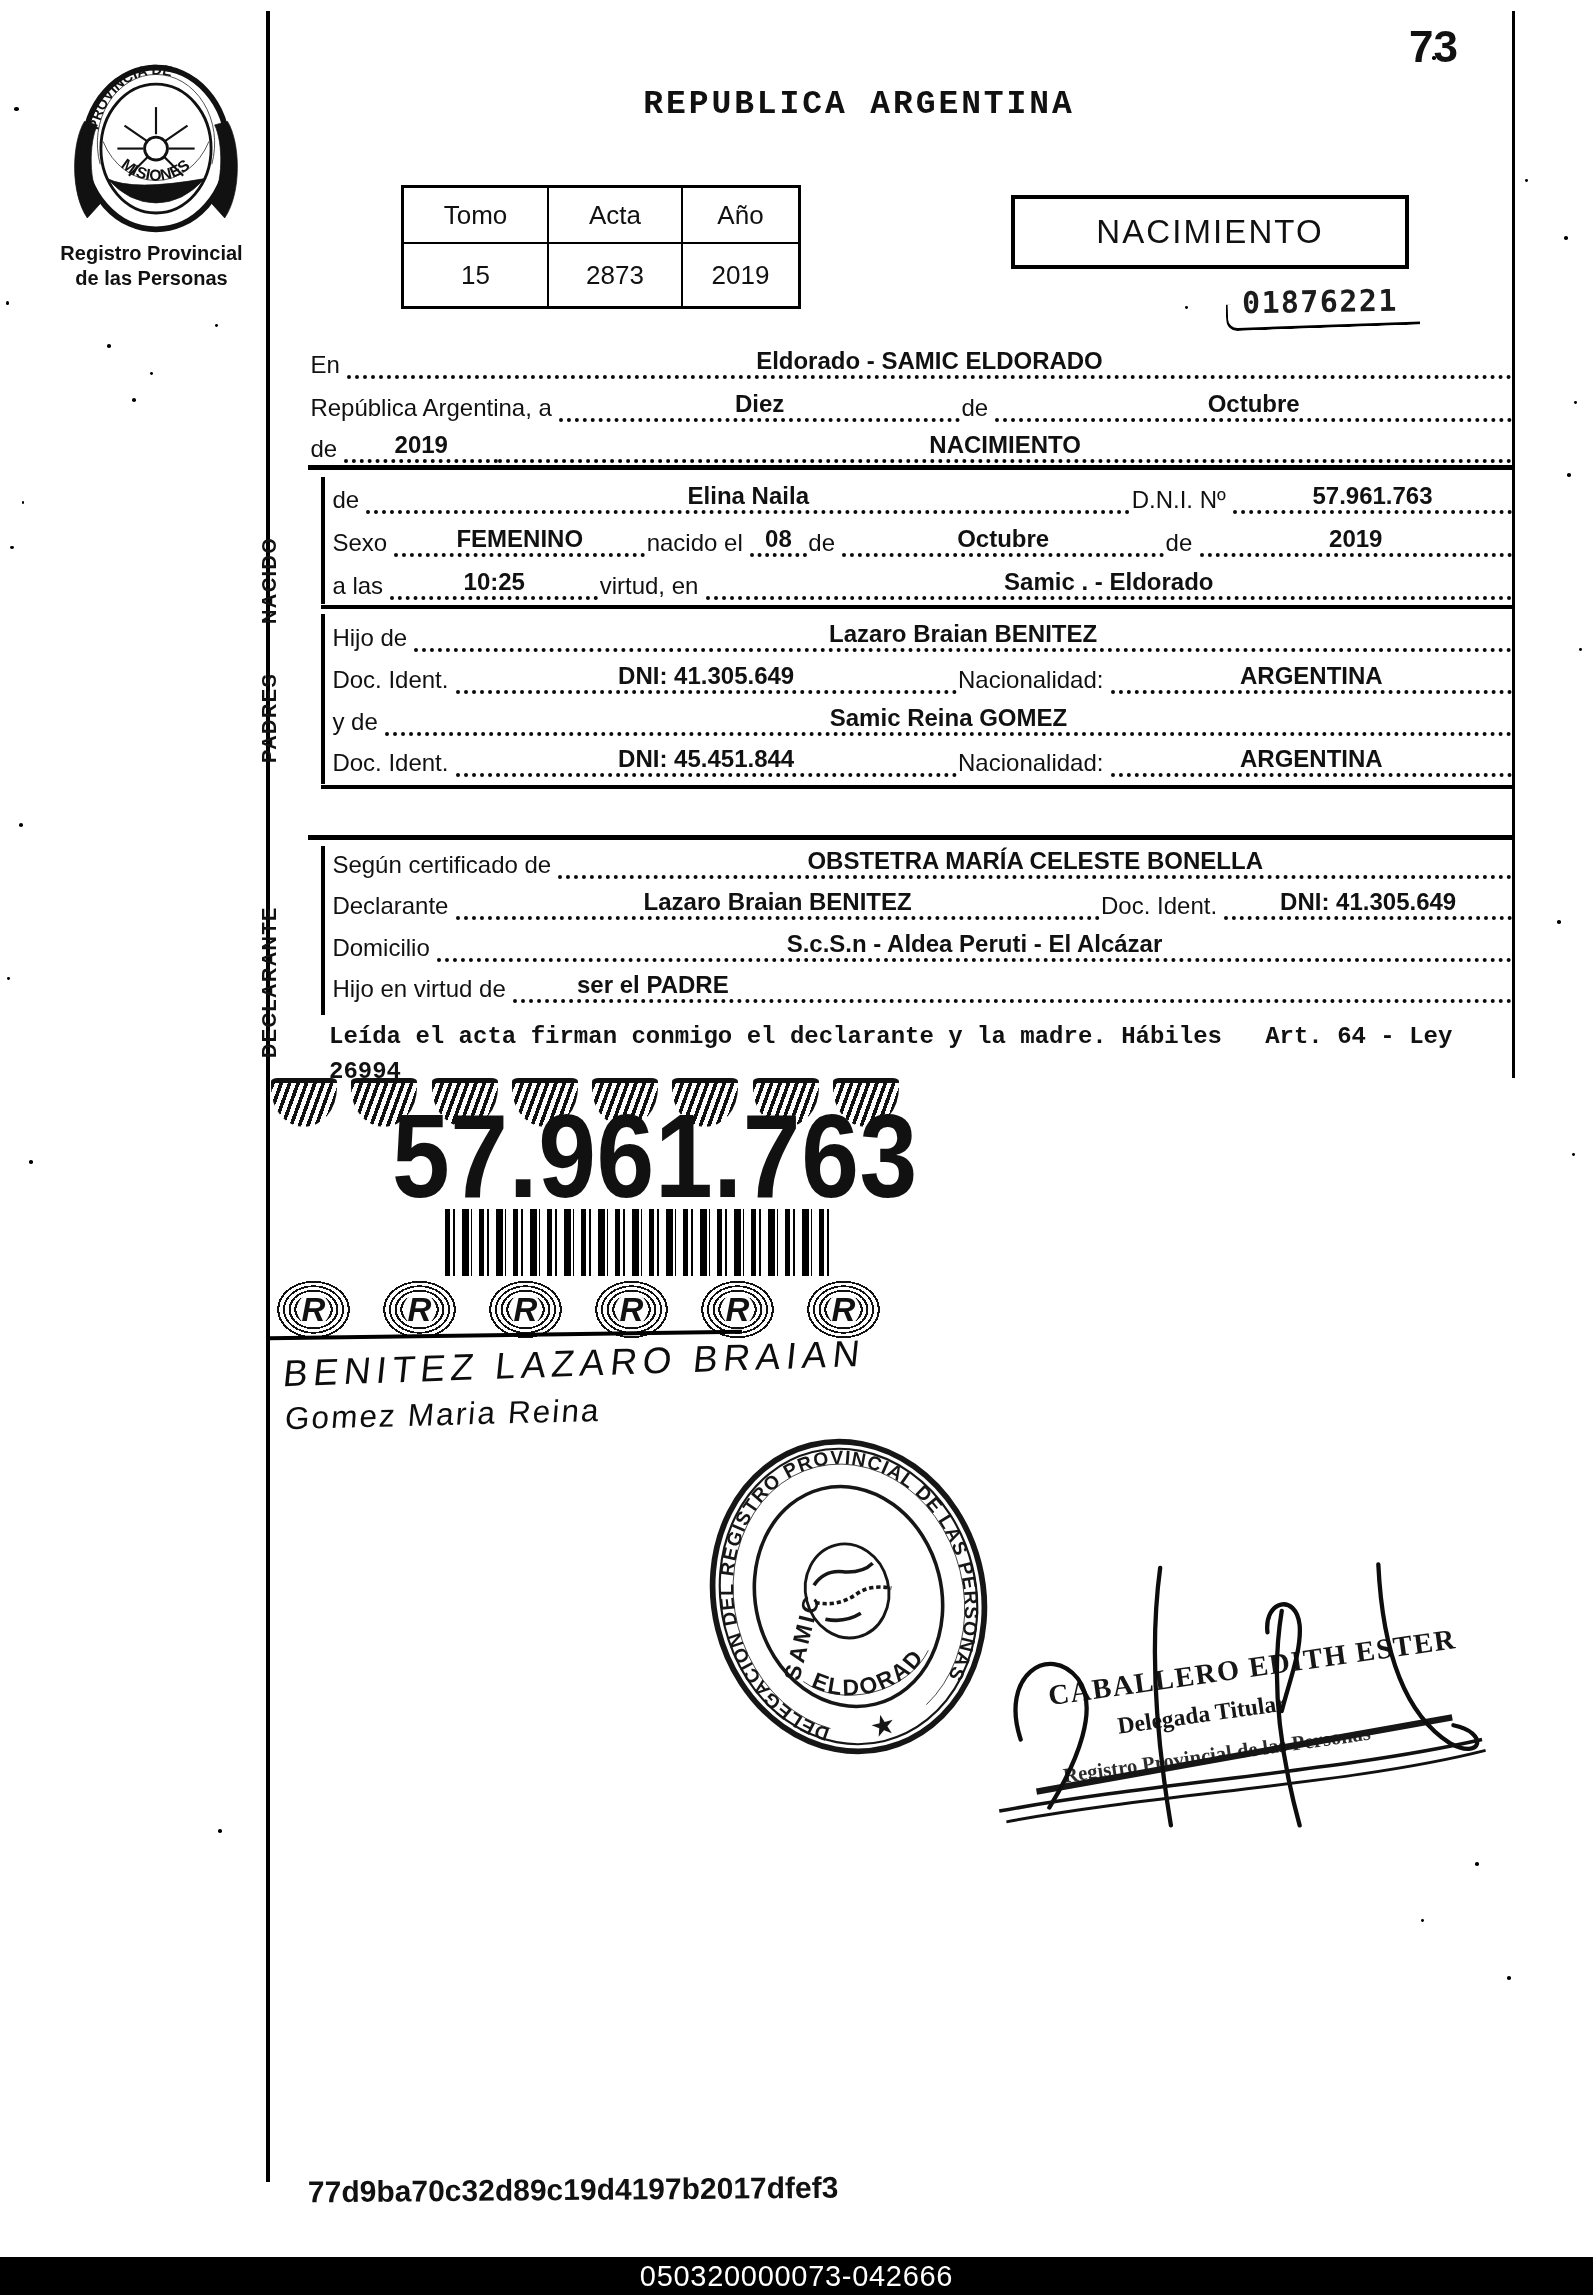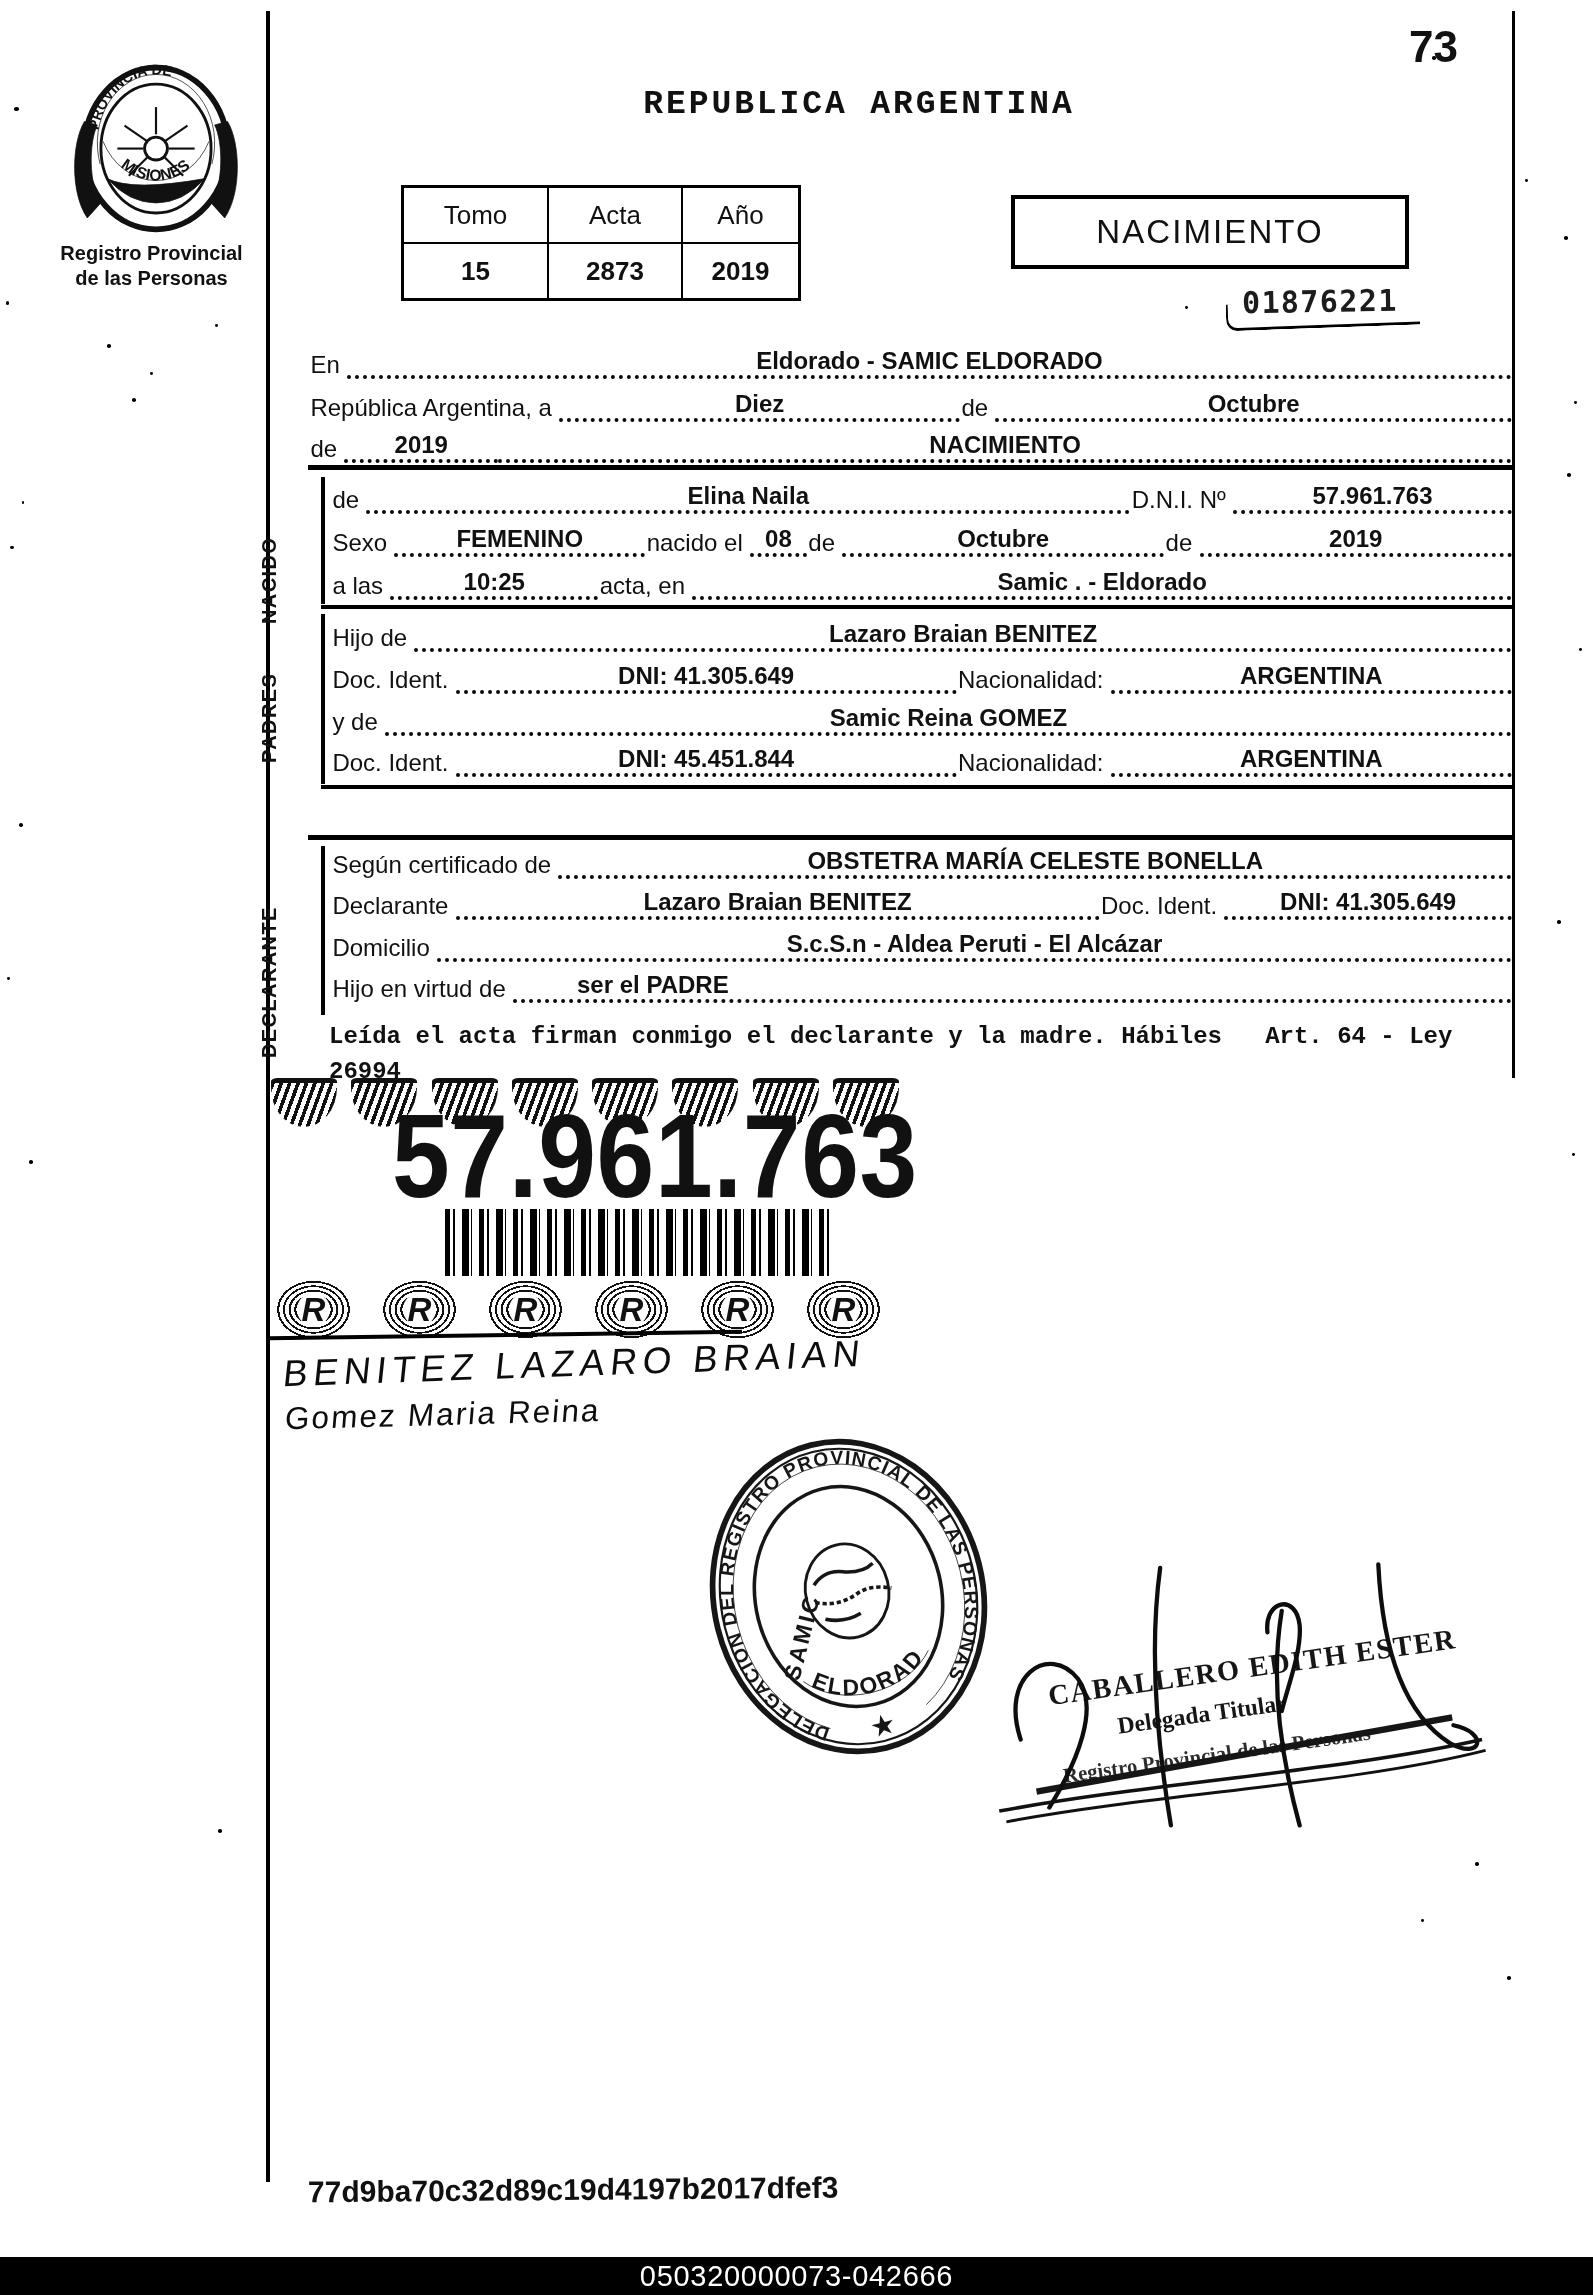--- a/index.html
+++ b/index.html
@@ -15,21 +15,21 @@
   .rule{position:absolute;background:#000;}
   .vbar{position:absolute;width:3.6px;background:#000;}
   .vlabel{position:absolute;font-weight:bold;font-size:20px;letter-spacing:1.4px;
           white-space:nowrap;transform:rotate(-90deg);transform-origin:left bottom;}
   
   .rtable{position:absolute;left:401px;top:185px;border:3.6px solid #000;display:flex;flex-direction:column;}
   .rtr{display:flex;}
   .rtd{border-right:2.9px solid #000;display:flex;align-items:center;justify-content:center;font-size:26px;}
   .rtd:last-child{border-right:none;}
   .rtr:first-child .rtd{border-bottom:2.9px solid #000;height:54px;}
-  .rtr:last-child .rtd{height:54px;font-weight:bold;}
+  .rtr:last-child .rtd{height:62px;font-weight:normal;}
   
   .actbox{position:absolute;left:1011px;top:195px;width:390px;height:66px;border:4.3px solid #000;
           display:flex;align-items:center;justify-content:center;font-size:33px;letter-spacing:2.1px;}
   .serial{position:absolute;left:1242px;top:284px;font-family:"DejaVu Sans Mono",monospace;
           font-weight:bold;font-size:30px;letter-spacing:1.4px;transform:rotate(-1deg);color:#1c1c1c;}
   .serialline{position:absolute;left:1226px;top:301px;width:192px;height:24px;
           border-bottom:3.6px solid #000;border-left:2.9px solid #000;border-bottom-left-radius:11.5px;transform:rotate(-2deg);}
   
   .scalrow{position:absolute;left:271px;top:1078px;display:flex;}
   .scallop{width:66px;height:44px;margin-right:14.3px;border-top:5px solid #111;
@@ -151,21 +151,21 @@
     <span class="lbl">nacido el</span>
     <span class="seg" style="width:57px">08</span>
     <span class="lbl">de</span>
     <span class="seg" style="width:322px">Octubre</span>
     <span class="lbl">de</span>
     <span class="seg grow">2019</span>
   </div>
   <div class="frow" style="left:331px;top:569px;width:1181px">
     <span class="lbl">a las</span>
     <span class="seg" style="width:208px">10:25</span>
-    <span class="lbl">acta, en</span>
+    <span class="lbl">virtud, en</span>
     <span class="seg grow">Samic . - Eldorado</span>
   </div>
   <div class="rule" style="left:321px;top:605px;width:1191px;height:4.3px"></div>
 
   <div class="vlabel" style="left:281px;top:740px">PADRES</div>
   <div class="vbar" style="left:321px;top:614px;height:170px"></div>
   <div class="frow" style="left:331px;top:621px;width:1181px">
     <span class="lbl">Hijo de</span>
     <span class="seg grow">Lazaro Braian BENITEZ</span>
   </div>

